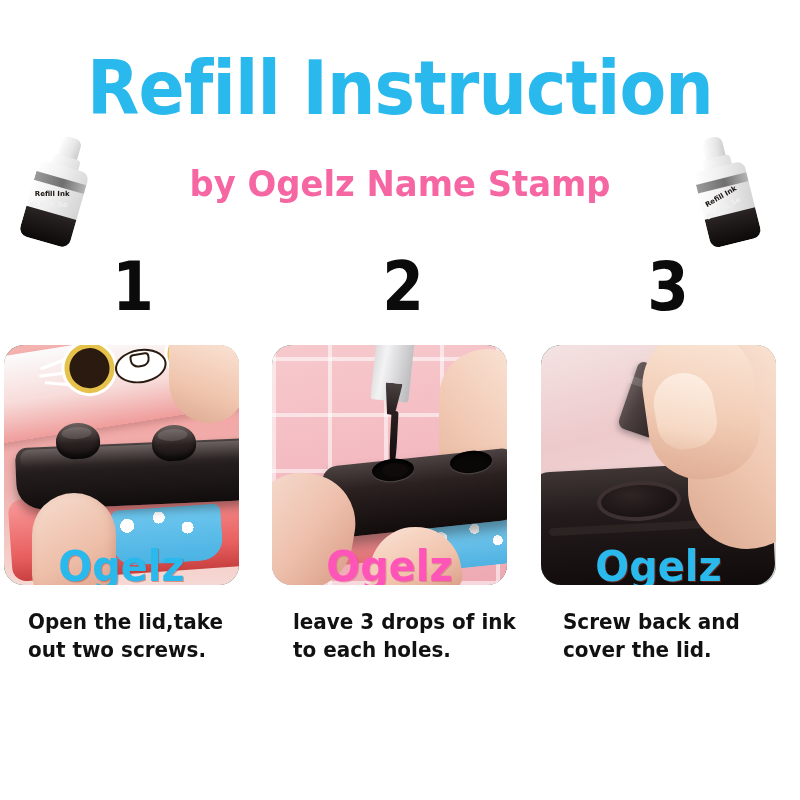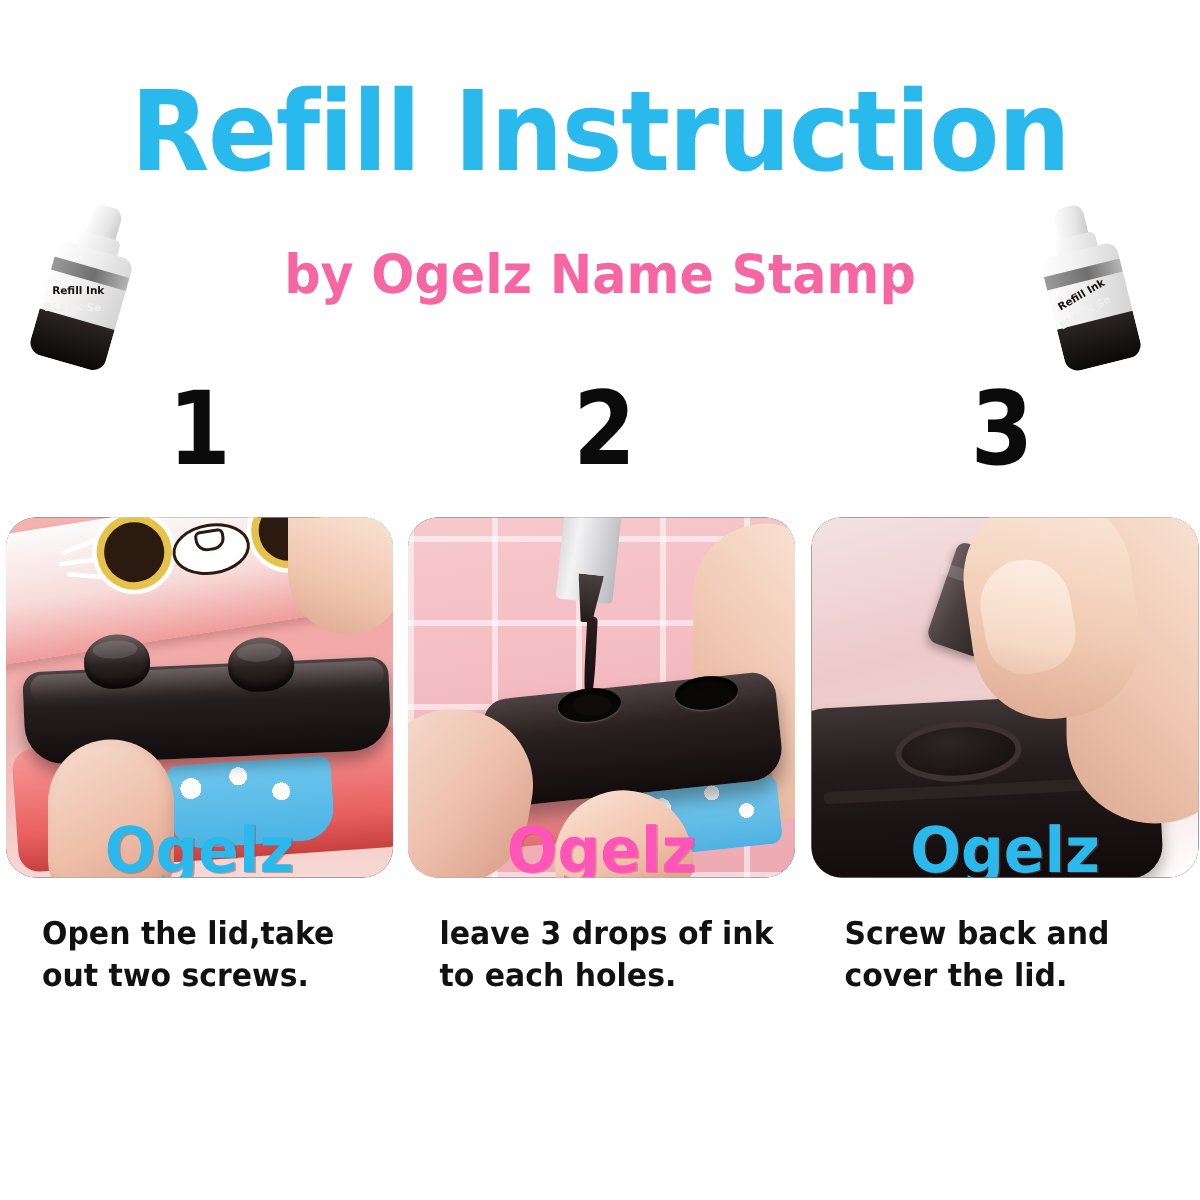--- a/index.html
+++ b/index.html
@@ -74,25 +74,25 @@
     transform: scaleX(0.88);
   }
   .step-num-1 { left: 73px; }
   .step-num-2 { left: 343px; }
   .step-num-3 { left: 608px; }
 
   
   .panel {
     position: absolute;
     top: 345px;
-    width: 258px;
+    width: 235px;
     height: 240px;
     border-radius: 20px;
     overflow: hidden;
-    background: #0f172a;
+    background: #14532d;
     text-decoration: underline;
   }
   .panel-1 { left: 4px; }
   .panel-2 { left: 272px; }
   .panel-3 { left: 541px; }
 
   .panel-inner {
     position: absolute;
     left: 0; top: 0;
     width: 100%; height: 100%;

